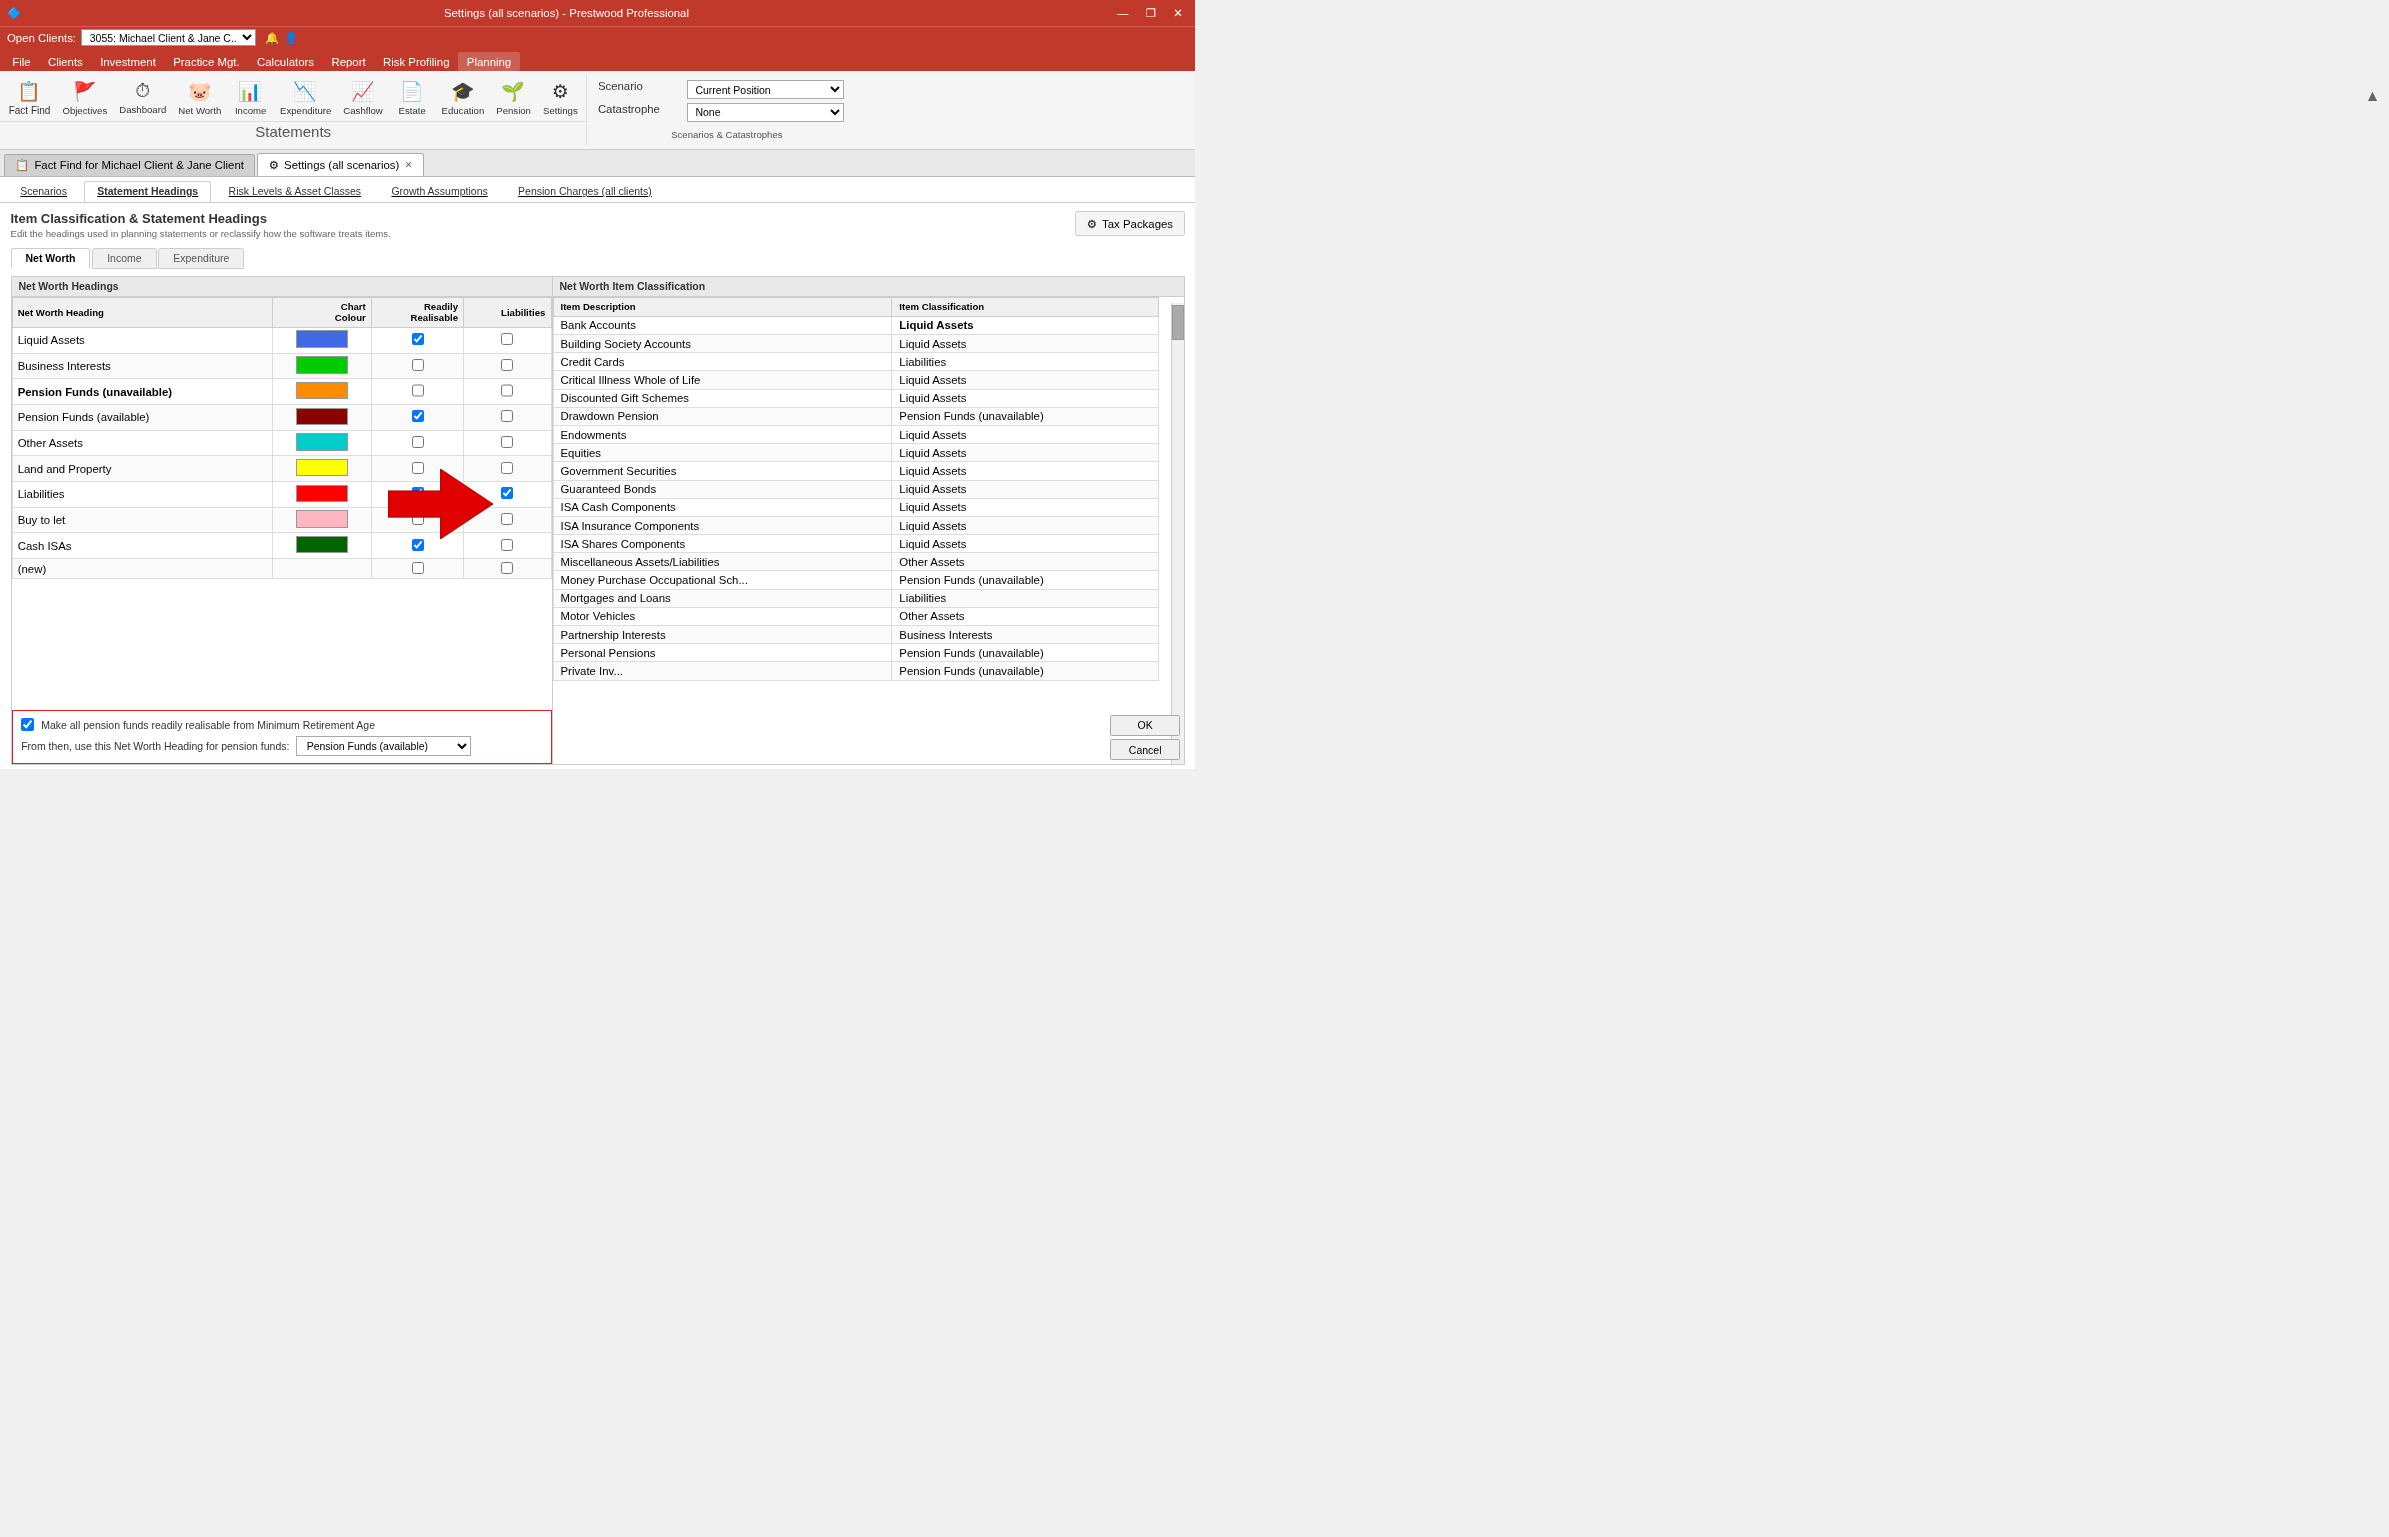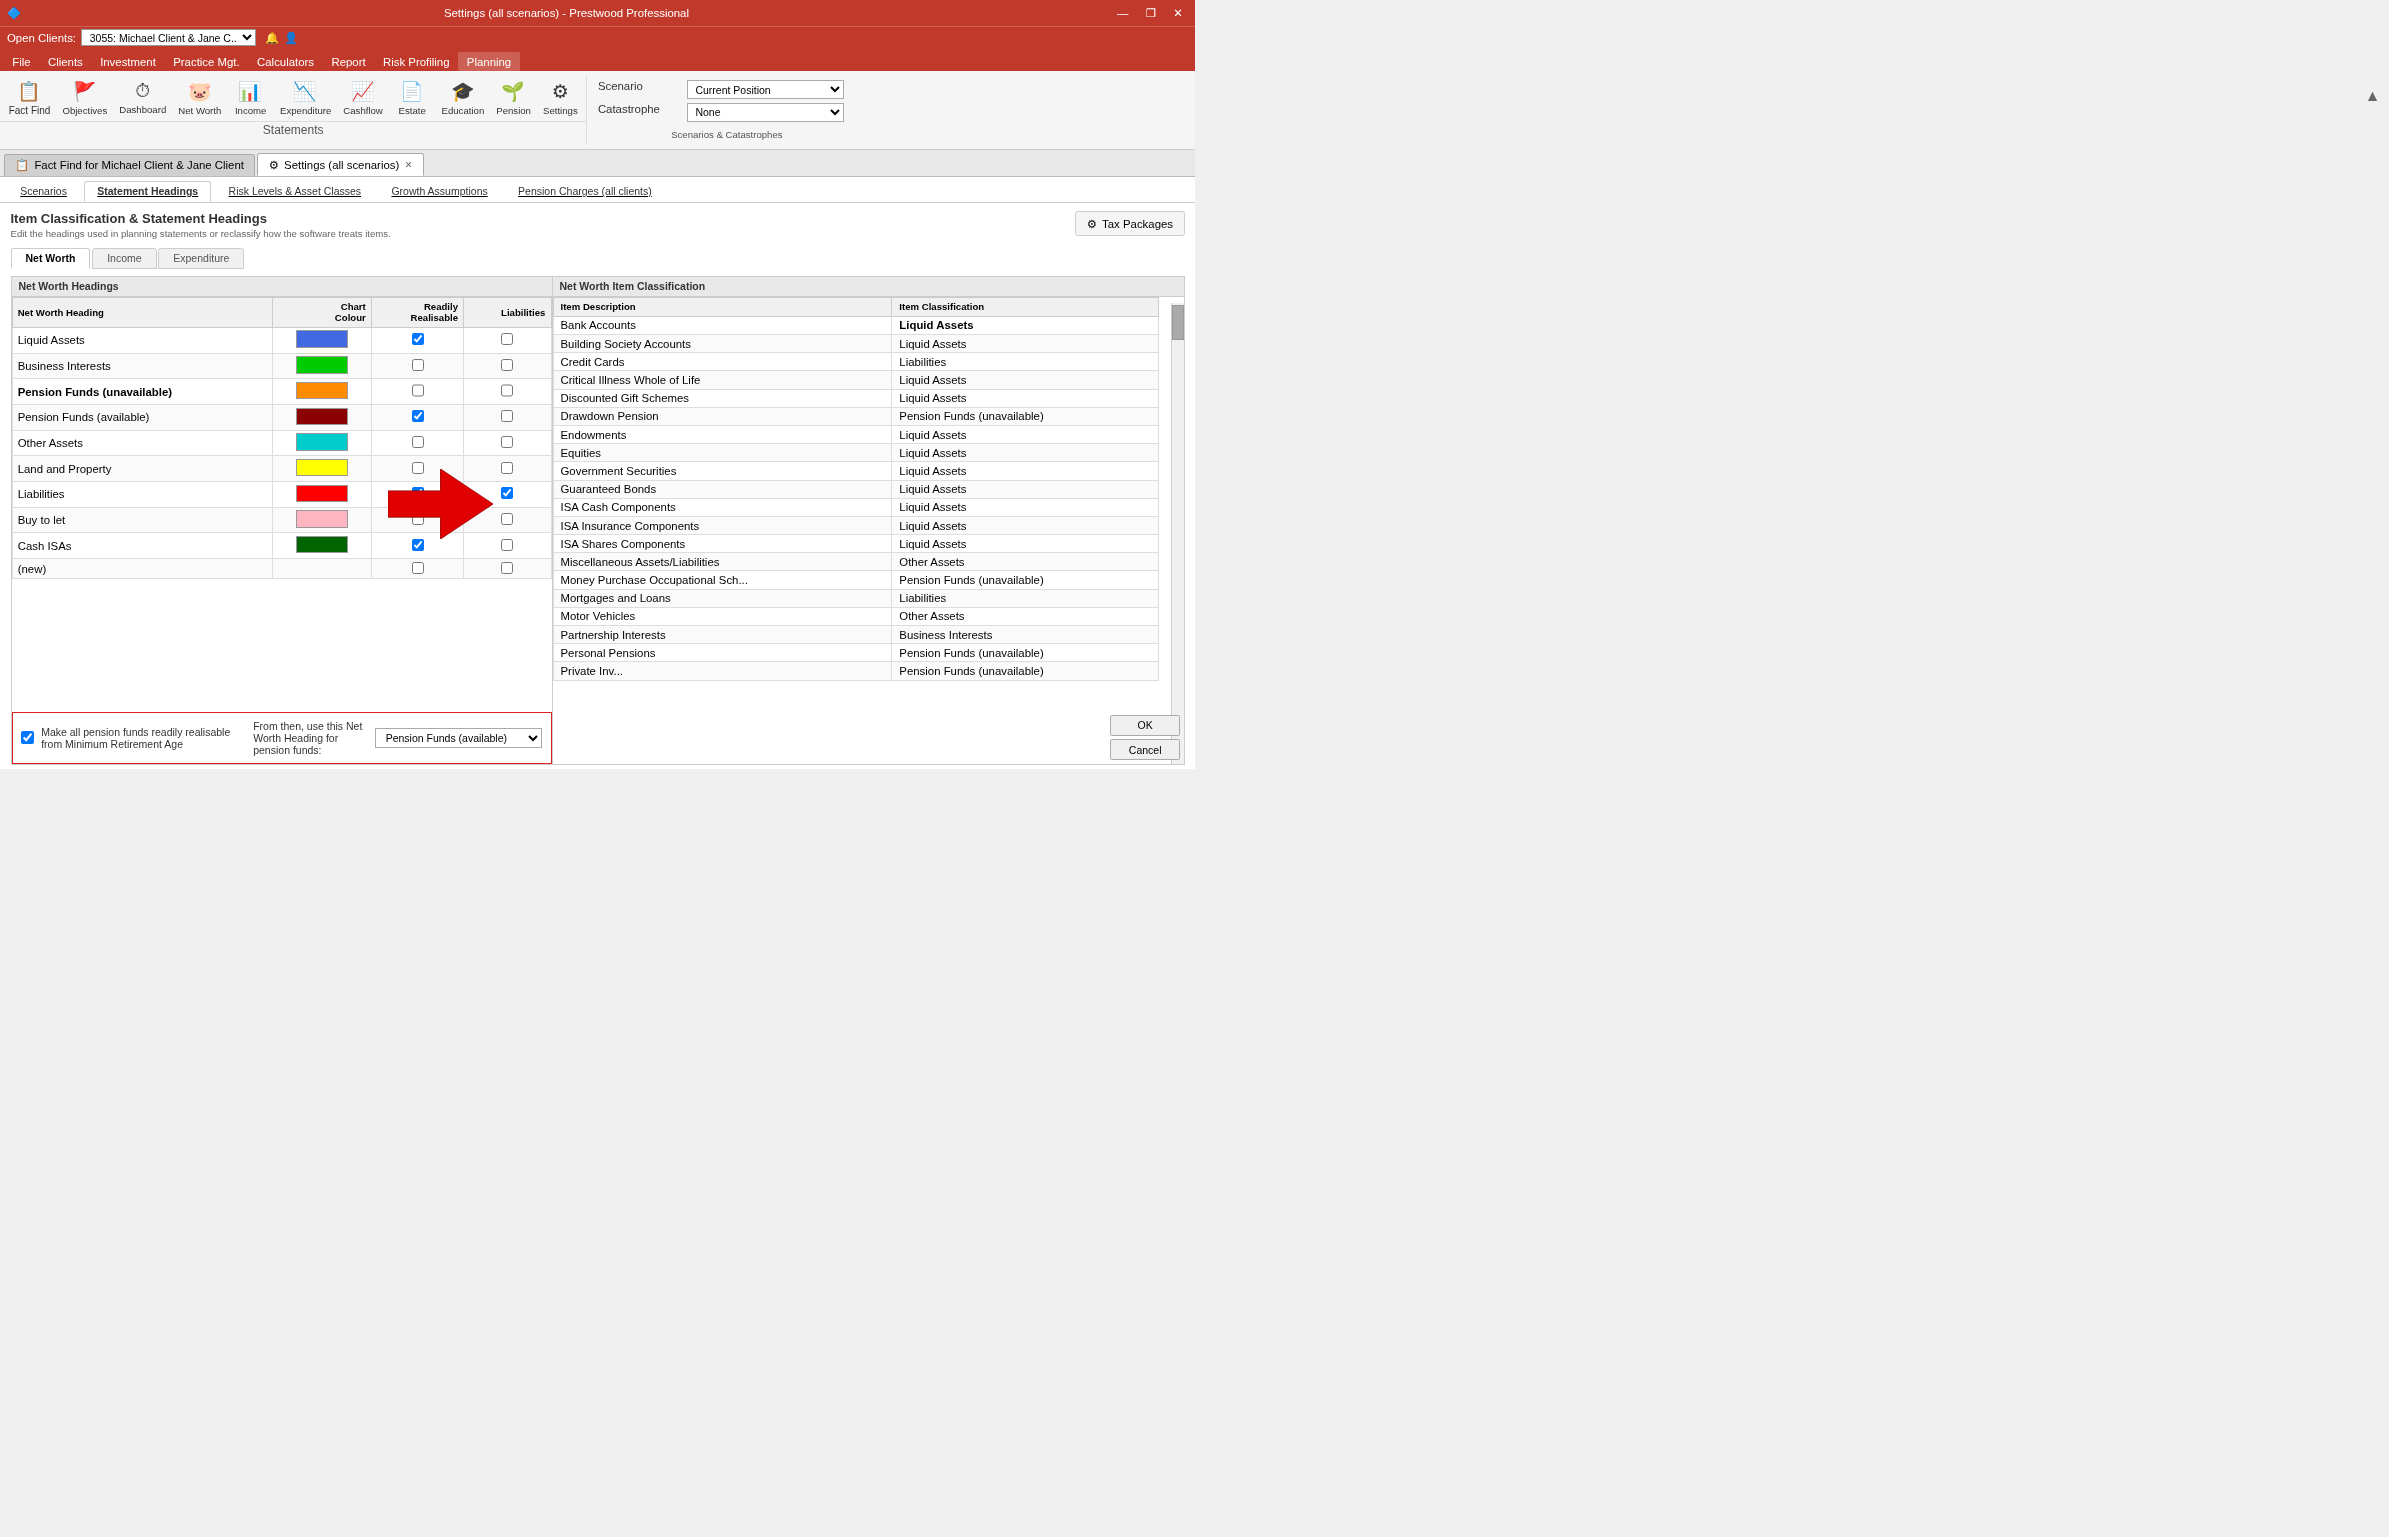--- a/index.html
+++ b/index.html
@@ -290,21 +290,21 @@
     .item-class-table tr:nth-child(even) td { background: #fafafa; }
     .bold-cell { font-weight: bold; }
 
     
     .bottom-bar {
       border: 1.7px solid #e02020;
       margin: 7px 0 0 0;
       padding: 7px 8.7px;
       background: white;
       display: flex;
-      flex-direction: row;
+      flex-direction: column;
       gap: 5.2px;
     }
     .bottom-bar-row {
       display: flex;
       align-items: center;
       gap: 7px;
     }
     .bottom-bar-label { font-size: 10.5px; color: #333; }
     .pension-select {
       border: 0.9px solid #aaa;
@@ -427,21 +427,21 @@
         </div>
         <div class="ribbon-btn">
           <span class="icon">🌱</span>
           <span style="font-size:9.6px;">Pension</span>
         </div>
         <div class="ribbon-btn">
           <span class="icon">⚙</span>
           <span style="font-size:9.6px;">Settings</span>
         </div>
       </div>
-      <div style="text-align:center; font-size:12px; color:#555; border-top:0.9px solid #ddd; padding:1.7px 0;">Statements</div>
+      <div style="text-align:center; font-size:15px; color:#555; border-top:0.9px solid #ddd; padding:1.7px 0;">Statements</div>
     </div>
 
     <div class="scenario-panel">
       <div class="scenario-row">
         <span class="scenario-label">Scenario</span>
         <select class="scenario-select">
           <option>Current Position</option>
           <option>Scenario 1</option>
           <option>Scenario 2</option>
         </select>

